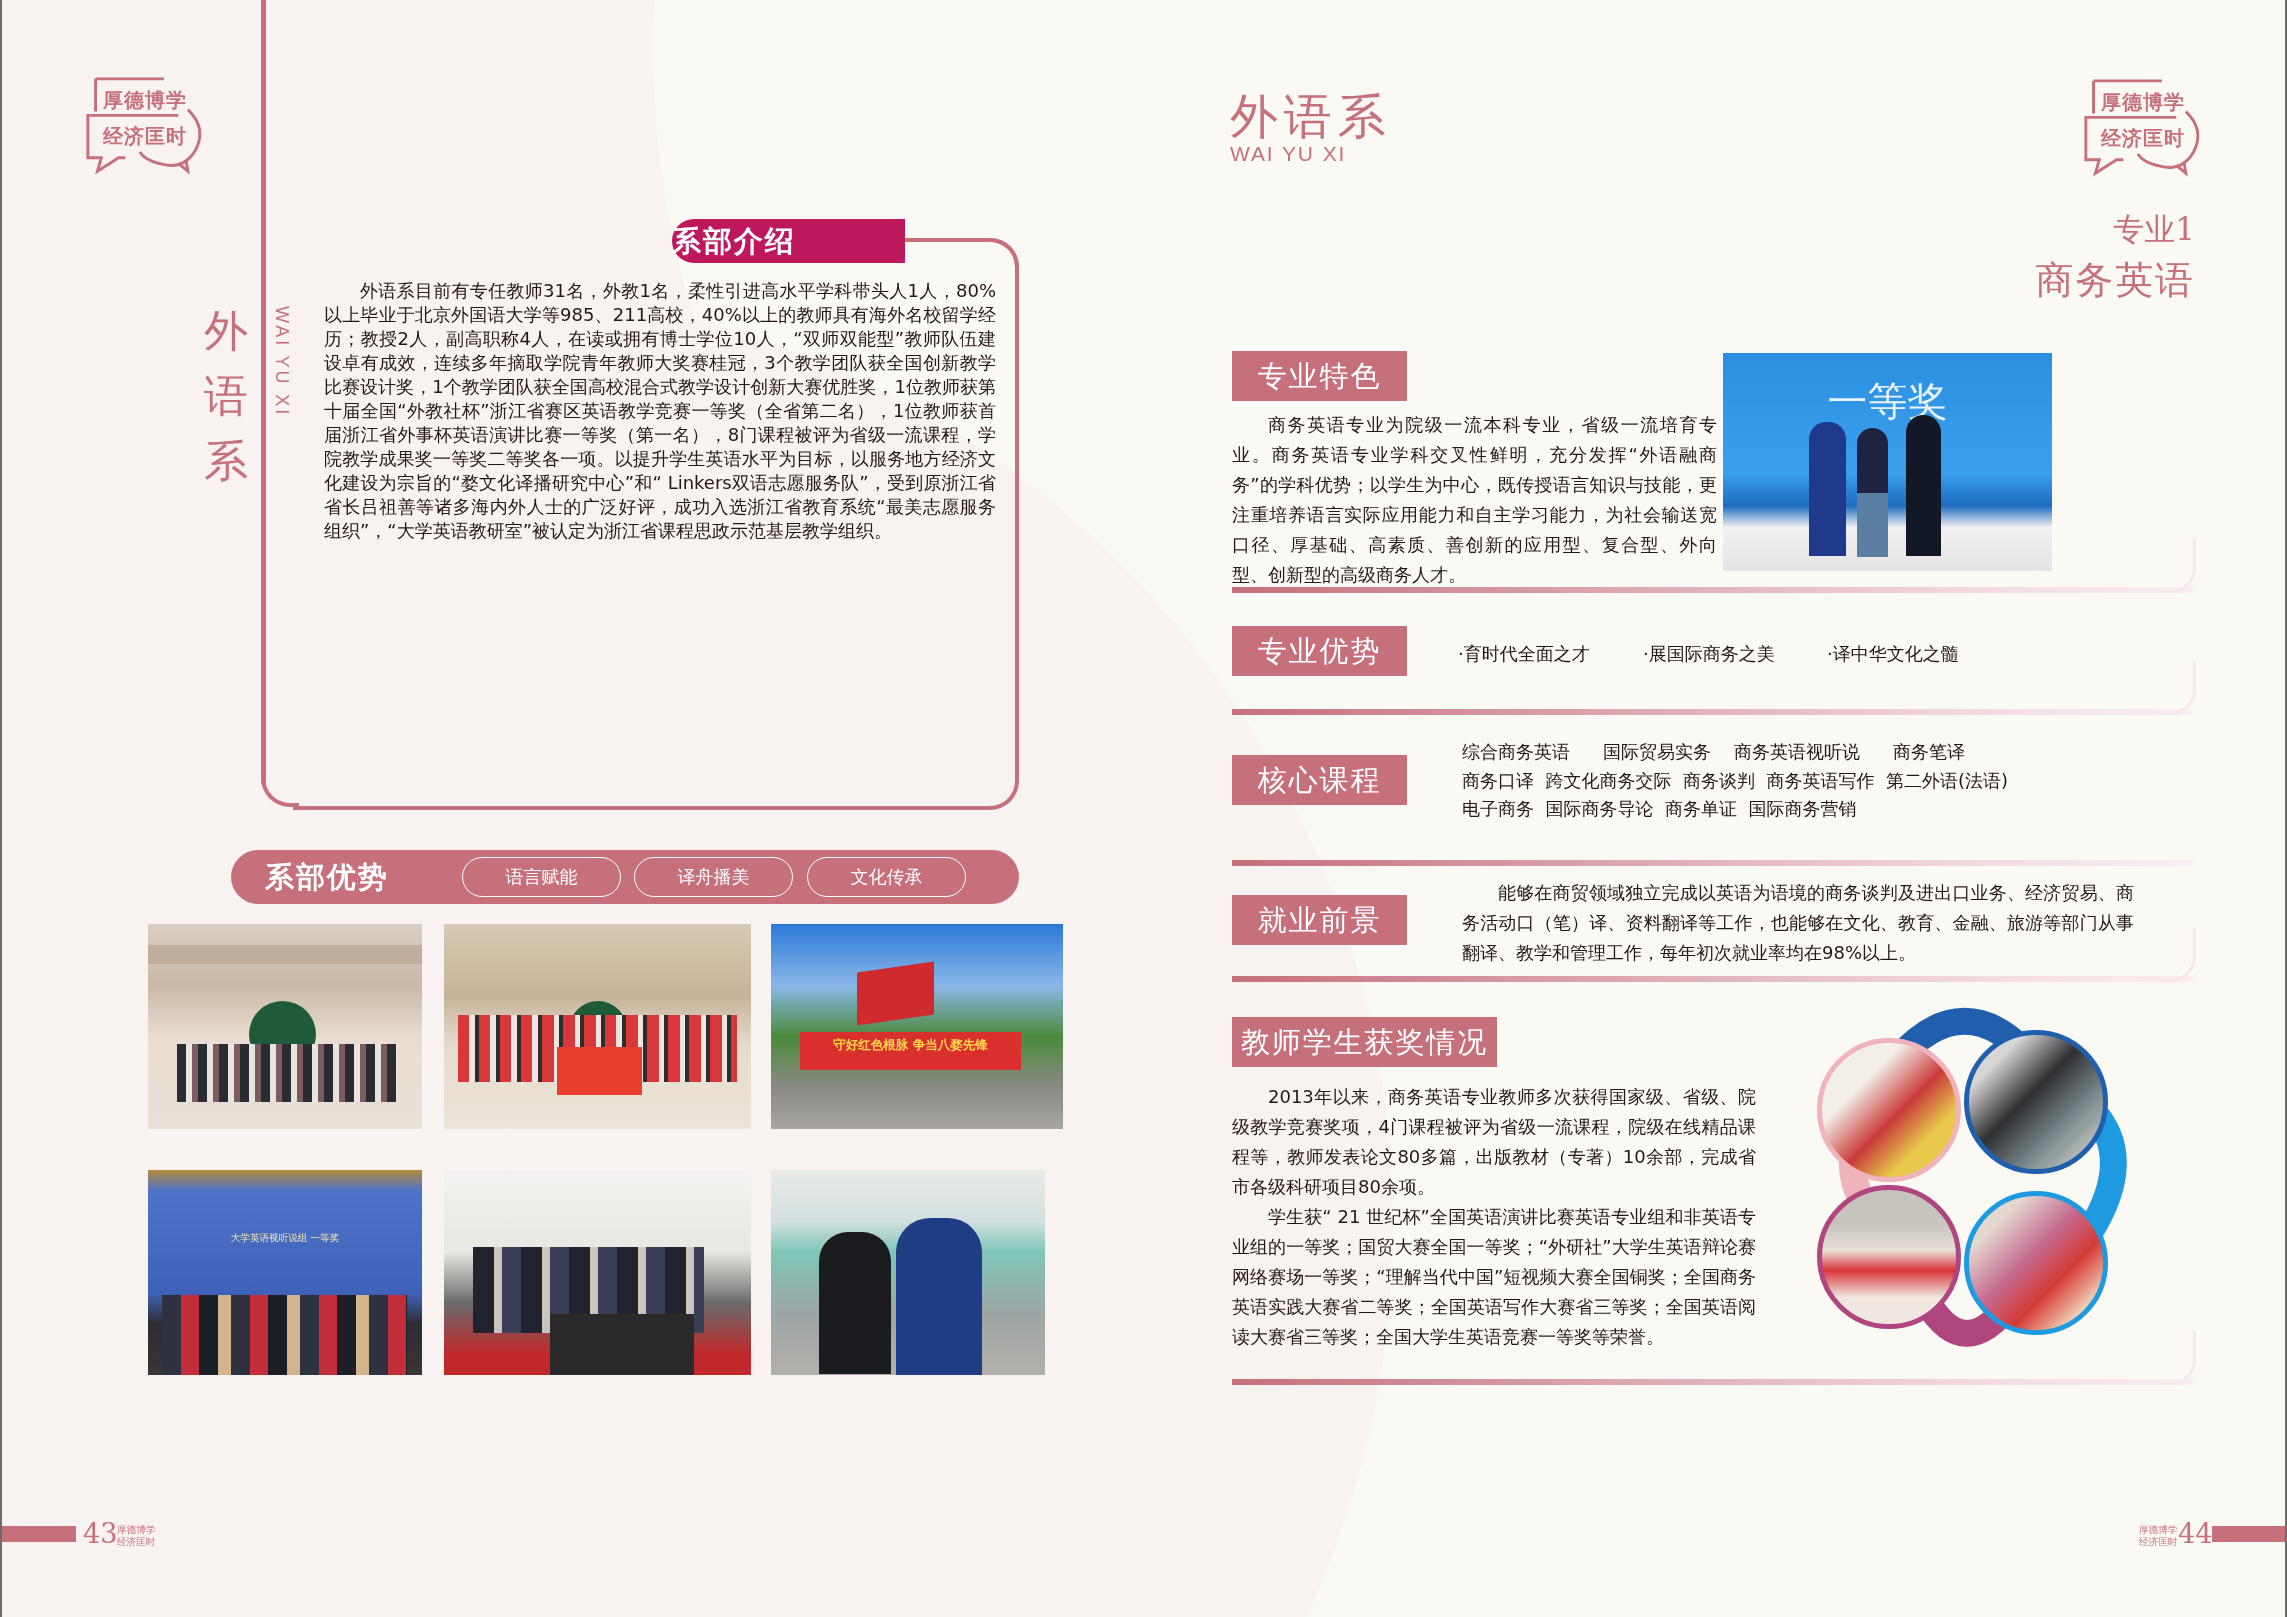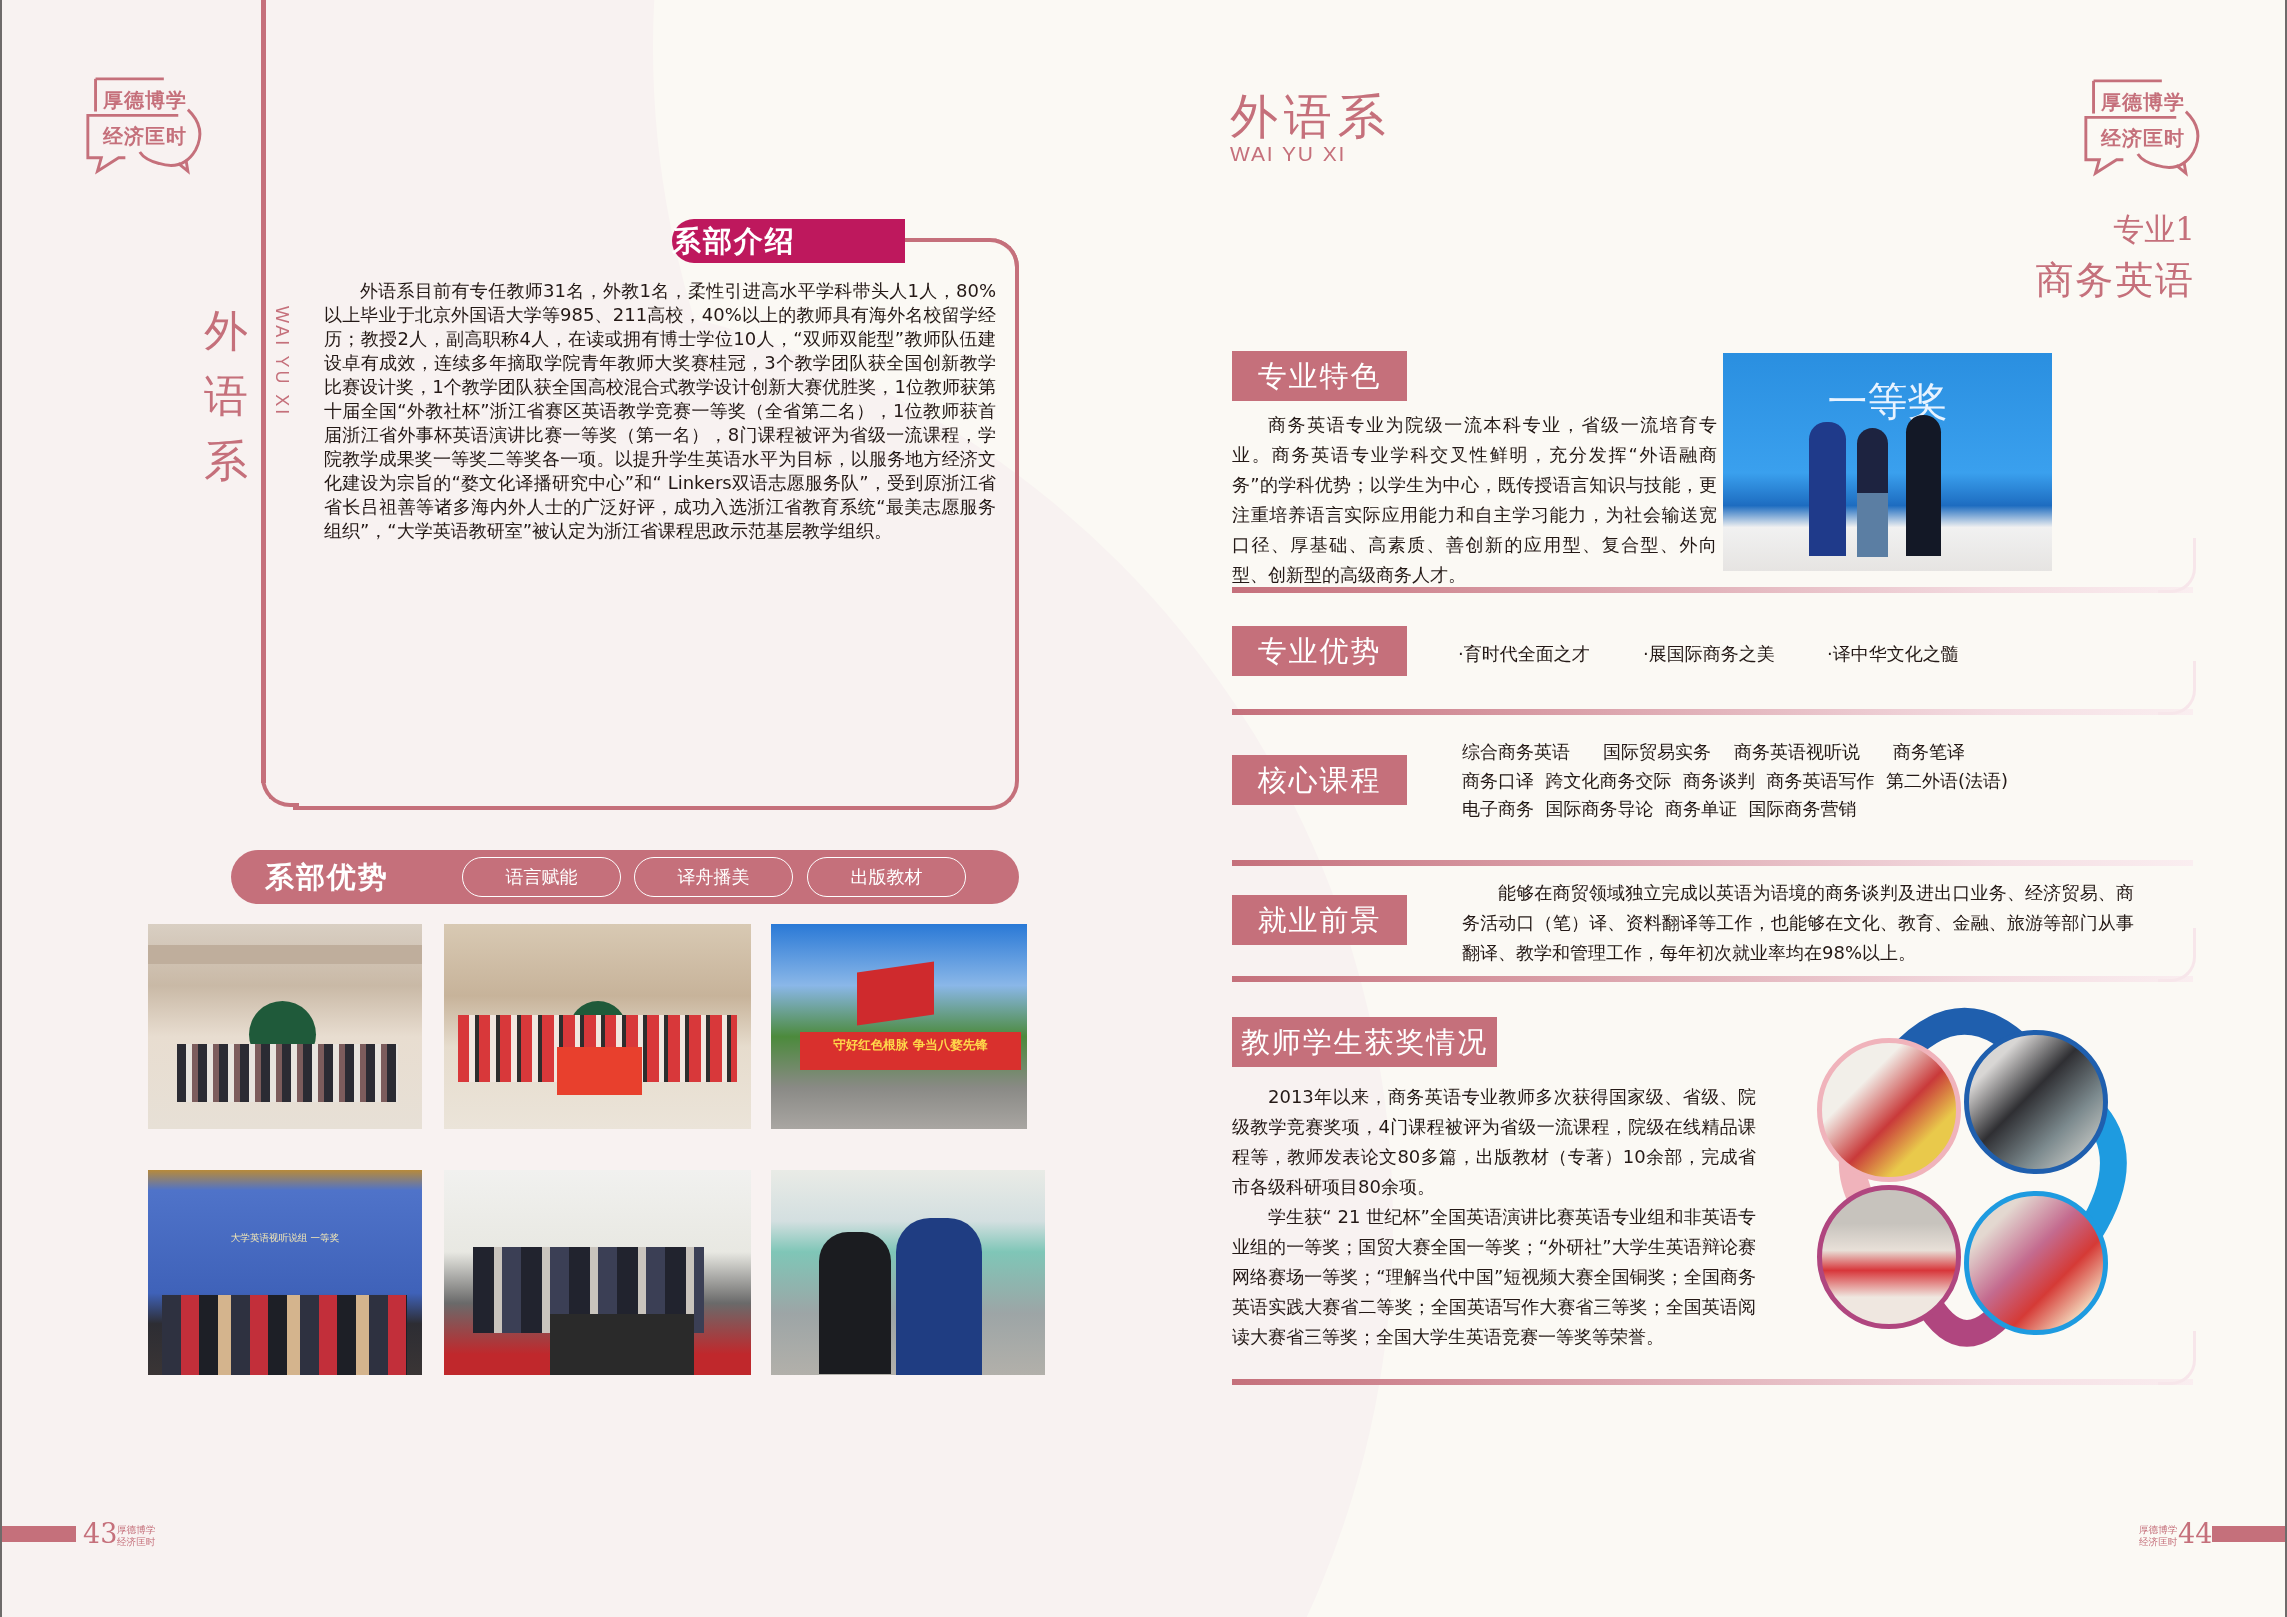--- a/index.html
+++ b/index.html
@@ -178,34 +178,34 @@
 <div class="vert-pinyin">WAI YU XI</div>
 
 <div class="intro-text">
   <p>外语系目前有专任教师31名，外教1名，柔性引进高水平学科带头人1人，80%以上毕业于北京外国语大学等985、211高校，40%以上的教师具有海外名校留学经历；教授2人，副高职称4人，在读或拥有博士学位10人，“双师双能型”教师队伍建设卓有成效，连续多年摘取学院青年教师大奖赛桂冠，3个教学团队获全国创新教学比赛设计奖，1个教学团队获全国高校混合式教学设计创新大赛优胜奖，1位教师获第十届全国“外教社杯”浙江省赛区英语教学竞赛一等奖（全省第二名），1位教师获首届浙江省外事杯英语演讲比赛一等奖（第一名），8门课程被评为省级一流课程，学院教学成果奖一等奖二等奖各一项。以提升学生英语水平为目标，以服务地方经济文化建设为宗旨的“婺文化译播研究中心”和“ Linkers双语志愿服务队”，受到原浙江省省长吕祖善等诸多海内外人士的广泛好评，成功入选浙江省教育系统“最美志愿服务组织”，“大学英语教研室”被认定为浙江省课程思政示范基层教学组织。</p>
 </div>
 
 <div class="adv-bar">
   <span class="adv-title">系部优势</span>
   <span class="adv-pill" style="left:231px;">语言赋能</span>
   <span class="adv-pill" style="left:403px;">译舟播美</span>
-  <span class="adv-pill" style="left:576px;">出版教材</span>
+  <span class="adv-pill" style="left:576px;">文化传承</span>
 </div>
 
 <div class="photo" style="left:148px; top:924px; width:274px; height:205px; background:linear-gradient(#d9cfc3 0%, #c9b9a6 30%, #e8ddd0 55%, #e7e0d6 100%);">
   <div style="position:absolute; left:0; top:21px; width:100%; height:19px; background:#bfae9c;"></div>
   <div style="position:absolute; left:101px; top:77px; width:67px; height:67px; border-radius:50%; background:#1f5a3a;"></div>
   <div style="position:absolute; left:29px; top:120px; width:221px; height:58px; background:repeating-linear-gradient(90deg,#2b2b33 0 8.6px,#e8e4de 8.6px 15.4px,#7c5c5c 15.4px 21px);"></div>
 </div>
 <div class="photo" style="left:444px; top:924px; width:307px; height:205px; background:linear-gradient(#d8c9b3 0%, #c7b39a 35%, #e6dccd 60%, #ebe4d9 100%);">
   <div style="position:absolute; left:125px; top:77px; width:58px; height:58px; border-radius:50%; background:#1f5a3a;"></div>
   <div style="position:absolute; left:14.4px; top:91px; width:279px; height:67px; background:repeating-linear-gradient(90deg,#d8383a 0 11.5px,#f1e6df 11.5px 17.3px,#2d2d2d 17.3px 21px);"></div>
   <div style="position:absolute; left:113px; top:123px; width:85px; height:48px; background:#e8402d;"></div>
 </div>
-<div class="photo" style="left:771px; top:924px; width:256px; height:205px; background:linear-gradient(#2a79d6 0%, #8ab7e8 30%, #4c8a3c 55%, #8a8a86 80%, #a9a6a2 100%);">
+<div class="photo" style="left:771px; top:924px; width:292px; height:205px; background:linear-gradient(#2a79d6 0%, #8ab7e8 30%, #4c8a3c 55%, #8a8a86 80%, #a9a6a2 100%);">
   <div style="position:absolute; left:86px; top:43px; width:77px; height:53px; background:#cf2a2d; transform:skewY(-8deg);"></div>
   <div style="position:absolute; left:29px; top:108px; width:221px; height:38px; background:#d9302d; color:#ffd84a; font-size:12.5px; font-weight:bold; text-align:center; line-height:25px;">守好红色根脉 争当八婺先锋</div>
 </div>
 <div class="photo" style="left:148px; top:1170px; width:274px; height:205px; background:linear-gradient(#b78a3a 0%, #4f73c9 10%, #3f62b9 60%, #2d2d33 75%, #3a3535 100%);">
   <div style="position:absolute; left:48px; top:62px; width:178px; font-size:9.6px; color:#f5e9b5; text-align:center;">大学英语视听说组 一等奖</div>
   <div style="position:absolute; left:14.4px; top:125px; width:245px; height:80px; background:repeating-linear-gradient(90deg,#2e3140 0 19px,#c22f3a 19px 37px,#1d1f26 37px 56px,#d4b48d 56px 69px);"></div>
 </div>
 <div class="photo" style="left:444px; top:1170px; width:307px; height:205px; background:linear-gradient(#f1f1ef 0%, #e8e8e2 40%, #6a6a6a 65%, #c0282c 90%);">
   <div style="position:absolute; left:29px; top:77px; width:231px; height:86px; background:repeating-linear-gradient(90deg,#21232e 0 21px,#c9c4bd 21px 29px,#3b3f55 29px 48px);"></div>
   <div style="position:absolute; left:106px; top:144px; width:144px; height:61px; background:#2a2a2a;"></div>

